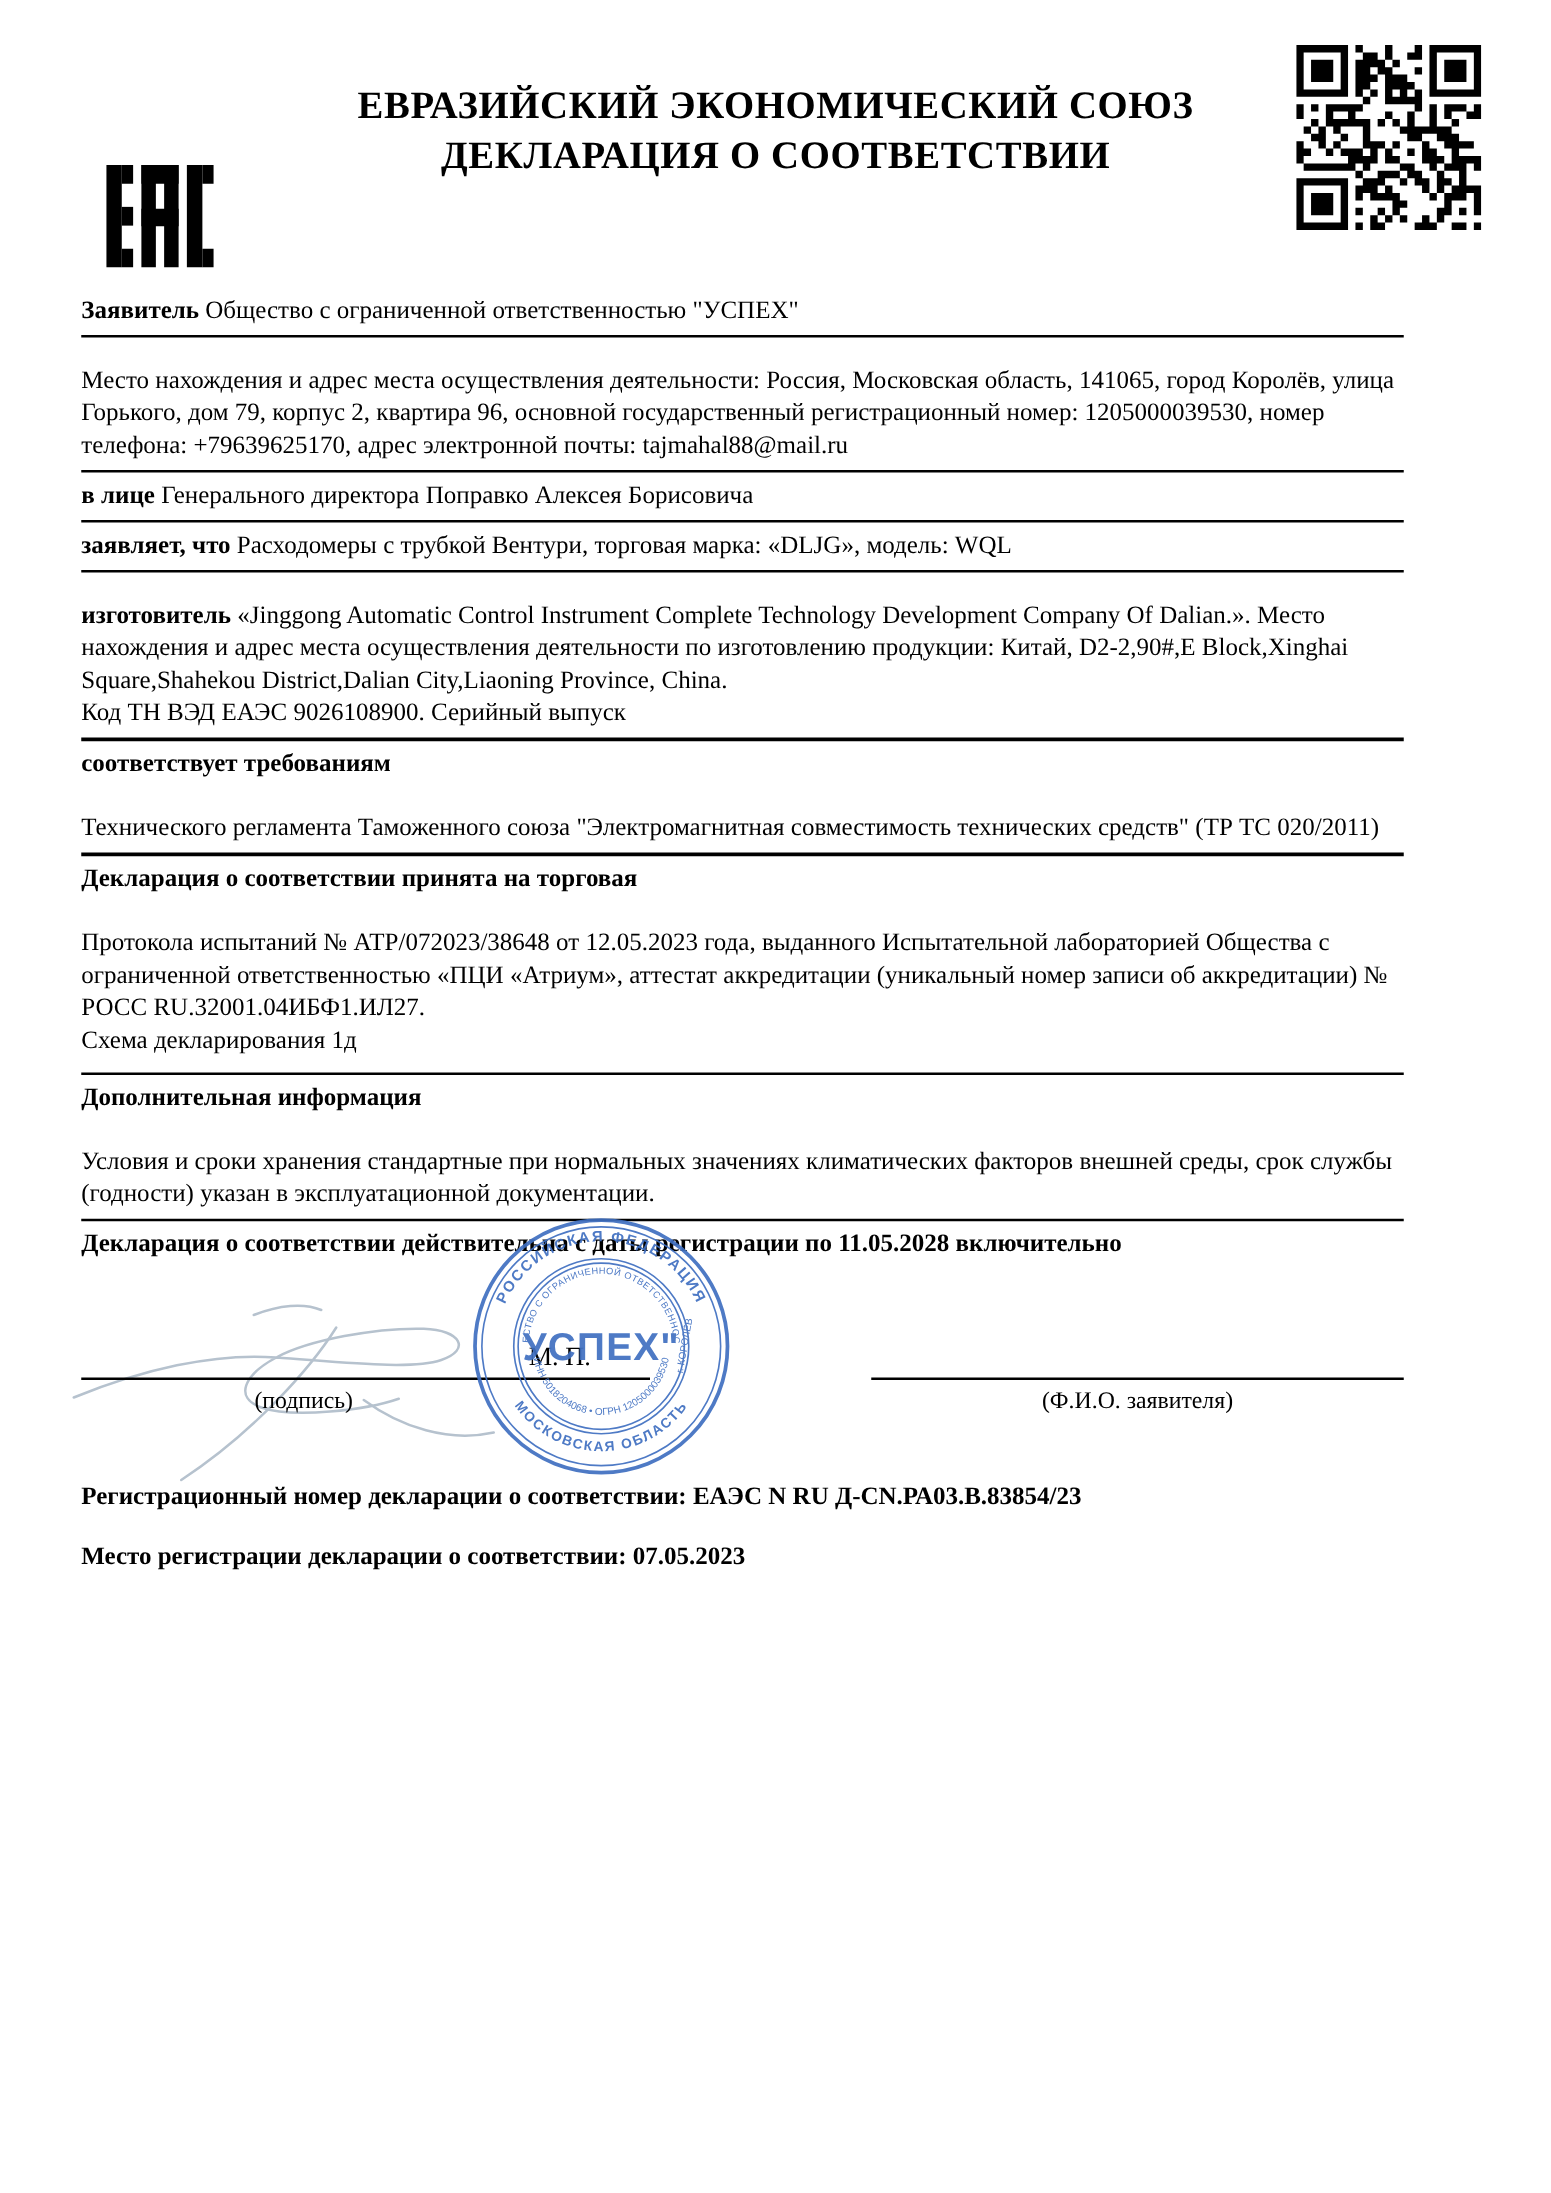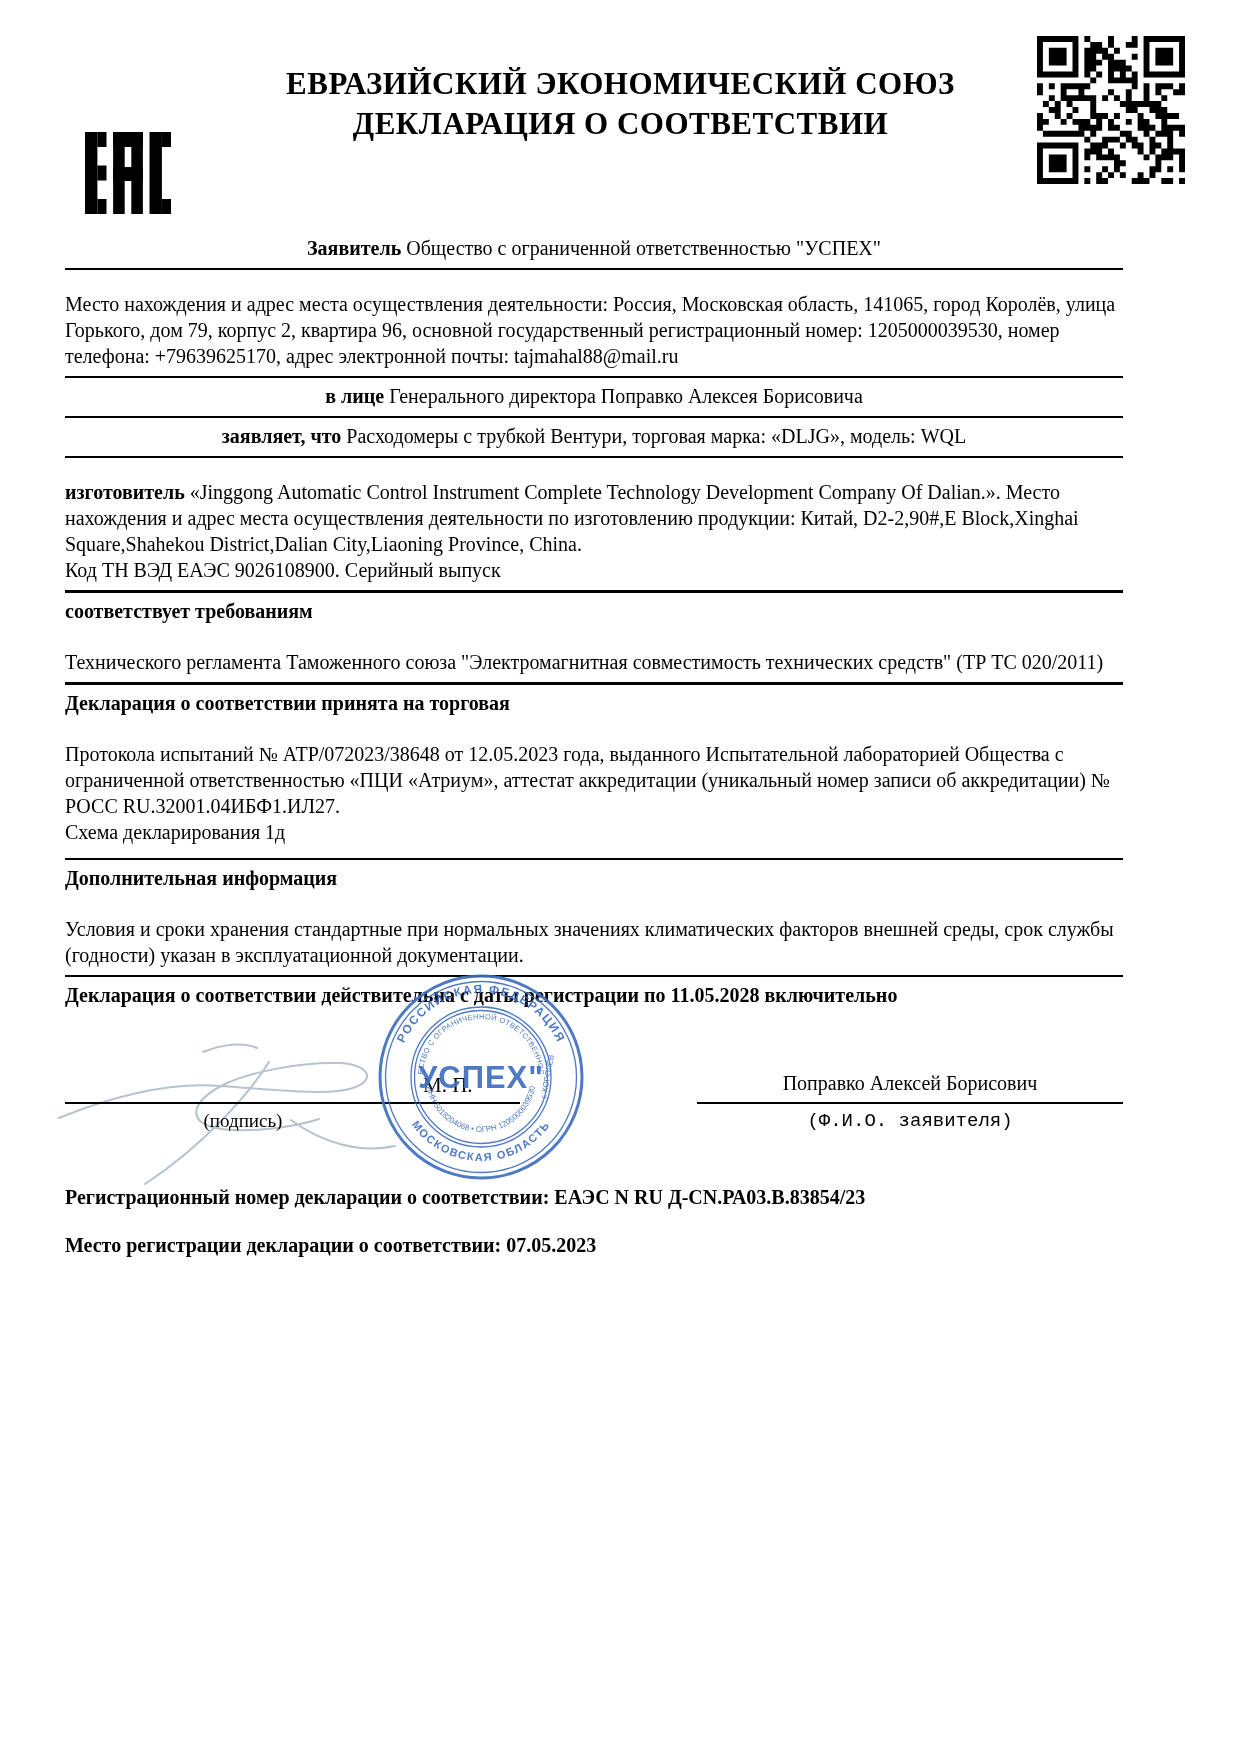--- a/index.html
+++ b/index.html
@@ -14,33 +14,33 @@
   .header{position:relative;height:230px;}
   .eac-logo{position:absolute;left:85px;top:132px;}
   .titles{position:absolute;left:0;right:0;top:64px;text-align:center;}
   .title-line{font-weight:bold;font-size:31px;line-height:40px;letter-spacing:.5px;}
   .qr{position:absolute;right:56px;top:36px;}
   
   .content{margin:0 118px 0 65px;font-size:20px;line-height:26px;}
   .rule{height:2px;background:#000;}
   .rule.thick{height:3px;}
   .lbl{font-weight:bold;}
-  .row{padding:5px 0 7px;text-align:center;}
+  .row{padding:5px 0 7px;}
   .para{padding:21px 0 7px;}
   .head{font-weight:bold;padding:5px 0 4px;}
   .subline{padding:0 0 6px;}
   
   .sig-area{position:relative;height:160px;margin-top:2px;}
   .sig-svg{position:absolute;left:-12px;top:8px;}
   .sig-line-left{position:absolute;left:0;top:88px;width:455px;height:2px;background:#000;}
   .sig-line-right{position:absolute;left:632px;top:88px;width:426px;height:2px;background:#000;}
   .sig-caption-left{position:absolute;left:58px;top:94px;width:240px;text-align:center;font-size:19px;}
   .mp-label{position:absolute;left:358px;top:58px;font-size:21px;}
   .signatory{position:absolute;left:632px;top:56px;width:426px;text-align:center;font-size:20px;}
-  .sig-caption-right{position:absolute;left:632px;top:94px;width:426px;text-align:center;font-size:19px;font-family:Liberation Mono, monospace;}
+  .sig-caption-right{position:absolute;left:632px;top:94px;width:426px;text-align:center;font-size:19px;}
   .stamp{position:absolute;left:311px;top:-42px;opacity:.92;}
   
   .footer{margin-top:10px;}
   .f-line{font-weight:bold;font-size:20px;line-height:26px;}
   .f-line + .f-line{margin-top:22px;}
 </style>
 </head>
 <body>
 
 <div class="page">
@@ -164,21 +164,20 @@
             <textPath href="#arcInnerTop" startOffset="50%" text-anchor="middle">ОБЩЕСТВО С ОГРАНИЧЕННОЙ ОТВЕТСТВЕННОСТЬЮ</textPath>
           </text>
           <text font-size="8">
             <textPath href="#arcInnerBottom" startOffset="50%" text-anchor="middle">ИНН 5018204068 • ОГРН 1205000039530</textPath>
           </text>
           <text font-size="8" text-anchor="middle" transform="translate(174,105) rotate(-80)">г. КОРОЛЁВ</text>
           <text x="105" y="116" font-size="31" font-weight="bold" text-anchor="middle" letter-spacing="1">УСПЕХ"</text>
         </g>
       </svg>
 
-      <div class="signatory">Поправко Алексей Борисович</div>
       <div class="sig-line-right"></div>
       <div class="sig-caption-right">(Ф.И.О. заявителя)</div>
     </div>
 
     <div class="footer">
       <div class="f-line">
         <span>Регистрационный номер декларации о соответствии:</span>
         <span>ЕАЭС N RU Д-CN.РА03.В.83854/23</span>
       </div>
       <div class="f-line">

